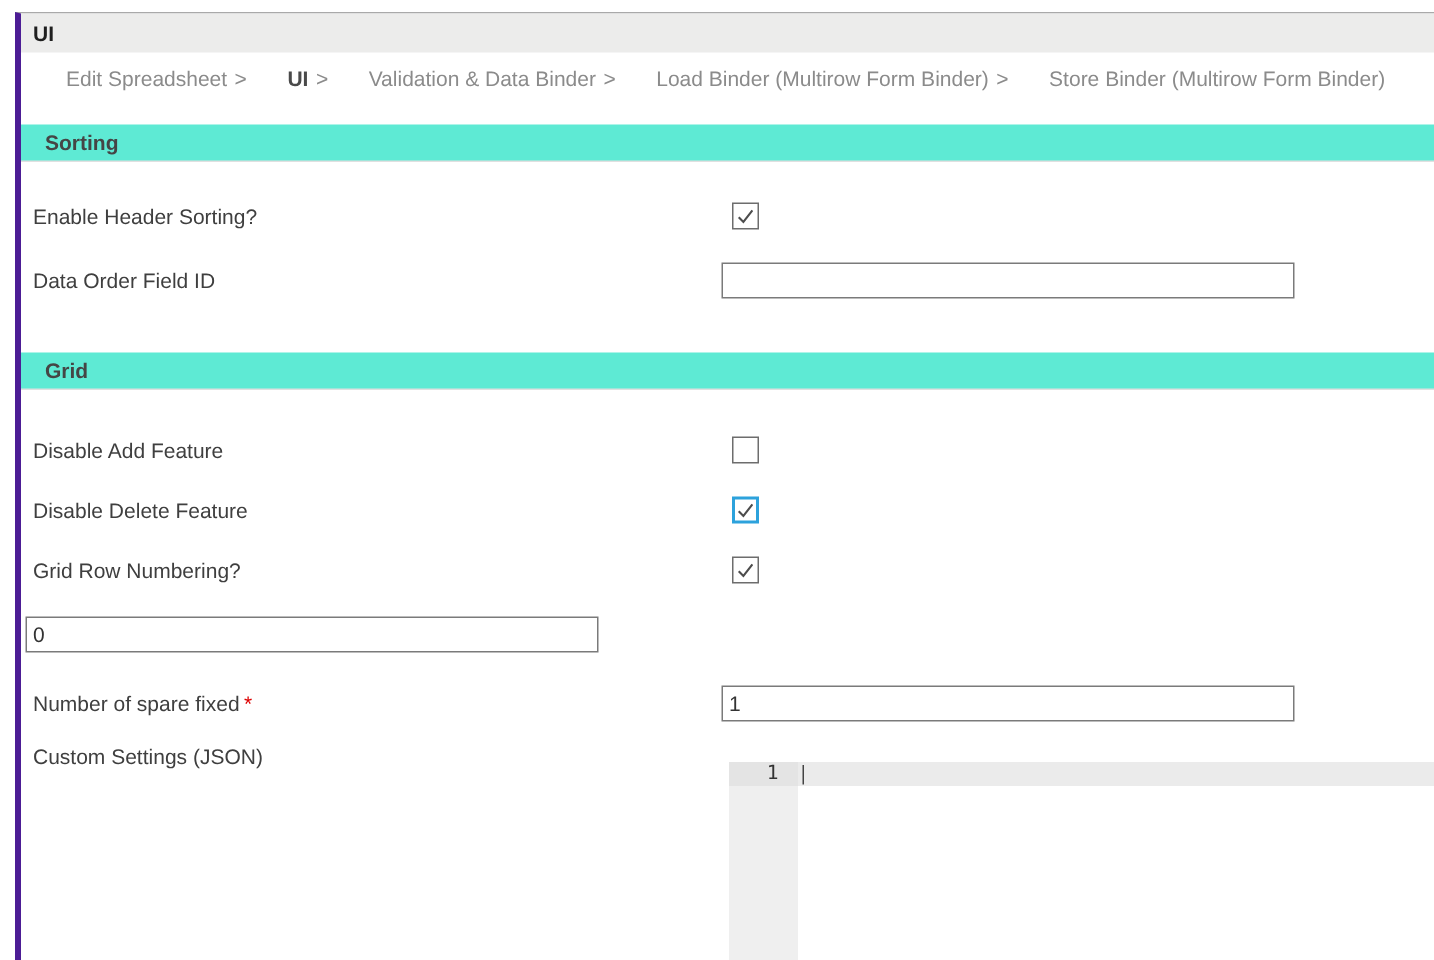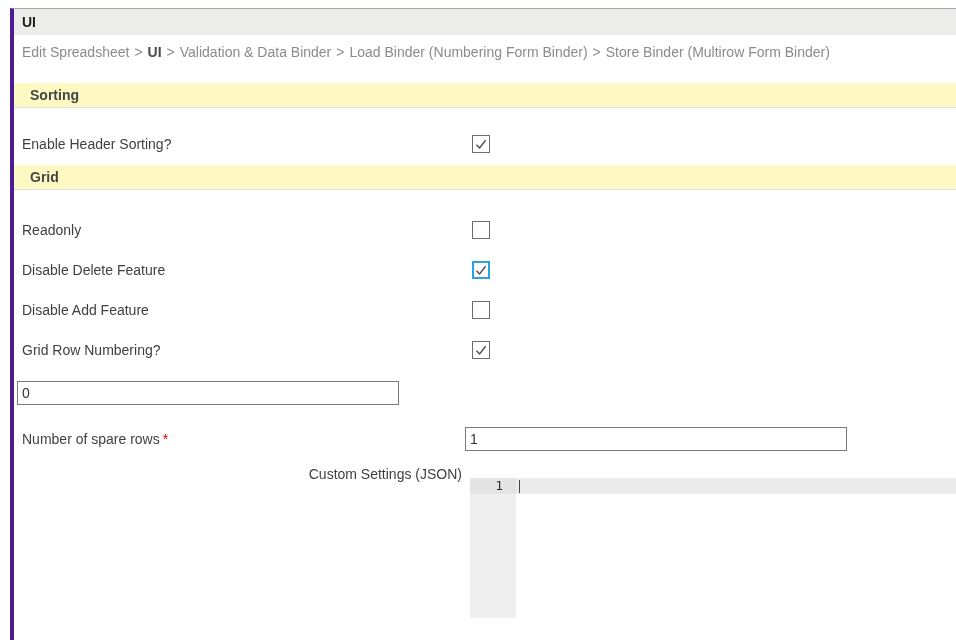--- a/index.html
+++ b/index.html
@@ -18,33 +18,33 @@
   .title-band {
     height:26px; line-height:26px; background:#ececeb;
     font-size:14px; font-weight:bold; color:#1f1f1f;
     padding-left:8px;
   }
   .breadcrumb {
     padding:9px 8px 0 8px;
     font-size:14px; line-height:17px; color:#8b8b8b;
     white-space:nowrap;
   }
-  .breadcrumb .crumb { cursor:pointer; }
+  .breadcrumb .crumb { cursor:pointer;margin-left:22px; }
   .breadcrumb .crumb.current { font-weight:bold; color:#4a4a4a; }
   .breadcrumb .sep { margin:0 5px; color:#8b8b8b; }
   .section-band {
     margin-top:22px; height:24px; line-height:24px;
-    background:#fef9c3; border-bottom:1px solid #e0e0e0;
+    background:#5eead4; border-bottom:1px solid #e0e0e0;
     font-size:14px; font-weight:bold; color:#454545;
     padding-left:16px;
   }
-  .section-band.grid { margin-top:1px; }
+  .section-band.grid { margin-top:25px; }
   .rows-sorting { margin-top:16px; }
   .rows-grid { margin-top:20px; }
-  .form-row { display:flex; align-items:center; height:40px; }
+  .form-row { display:flex; align-items:center; height:40px;gap:16px; }
   .form-row.input-row { height:46px; }
   .form-row.editor-row { height:auto; align-items:flex-start; margin-top:0; }
   .field-label {
     flex:0 0 440px; padding-left:8px;
     font-size:14px; color:#3f3f3f;
   }
   .field-label .req { color:#dd0000; margin-left:3px; }
   .checkbox {
     width:18px; height:18px; box-sizing:border-box;
     border:1px solid #6d6d6d; background:#fff;
@@ -53,21 +53,21 @@
   }
   .checkbox .check { visibility:hidden; }
   .checkbox.checked .check { visibility:visible; }
   .checkbox.focused { border:2px solid #2da2dc; }
   .input-text {
     box-sizing:border-box; height:24px; width:382px; margin-left:3px;
     border:1px solid #7a7a7a; background:#fff;
     font-family:"Liberation Sans", sans-serif;
     font-size:14px; color:#333; padding:1px 4px; outline:none;
   }
-  .editor-label { padding-top:4px;text-align:right; }
+  .editor-label { padding-top:4px; }
   .code-editor {
     flex:1 1 auto; margin-left:8px; margin-top:16px;
     display:flex; height:140px; background:#ffffff; cursor:text;
   }
   .gutter {
     flex:0 0 46px; background:#efefef;
     font-family:"DejaVu Sans Mono", monospace;
     font-size:13px; color:#333;
   }
   .gutter .ln {
@@ -82,77 +82,73 @@
   .caret { width:1px; height:13px; background:#444; margin-left:3px; }
 </style>
 </head>
 <body>
 
 <div class="panel">
 
   <div class="title-band">UI</div>
 
   <div class="breadcrumb">
-    <span class="crumb">Edit Spreadsheet</span><span class="sep">&gt;</span><span class="crumb current">UI</span><span class="sep">&gt;</span><span class="crumb">Validation &amp; Data Binder</span><span class="sep">&gt;</span><span class="crumb">Load Binder (Numbering Form Binder)</span><span class="sep">&gt;</span><span class="crumb">Store Binder (Multirow Form Binder)</span>
+    <span class="crumb">Edit Spreadsheet</span><span class="sep">&gt;</span><span class="crumb current">UI</span><span class="sep">&gt;</span><span class="crumb">Validation &amp; Data Binder</span><span class="sep">&gt;</span><span class="crumb">Load Binder (Multirow Form Binder)</span><span class="sep">&gt;</span><span class="crumb">Store Binder (Multirow Form Binder)</span>
   </div>
 
   <div class="section-band">Sorting</div>
 
   <div class="rows-sorting">
     <div class="form-row">
       <div class="field-label">Enable Header Sorting?</div>
       <div class="checkbox checked">
         <svg class="check" width="12" height="12" viewBox="0 0 12 12">
             <polyline points="1.5,6.8 4.6,10 10.6,2.2" fill="none" stroke="#4d4d4d" stroke-width="1.4"></polyline>
           </svg>
       </div>
     </div>
+    <div class="form-row input-row">
+      <div class="field-label">Data Order Field ID</div>
+      <input class="input-text" type="text" value="" style="">
+    </div>
   </div>
 
   <div class="section-band grid">Grid</div>
 
   <div class="rows-grid">
     <div class="form-row">
-      <div class="field-label">Readonly</div>
+      <div class="field-label">Disable Add Feature</div>
       <div class="checkbox">
         <svg class="check" width="12" height="12" viewBox="0 0 12 12">
             <polyline points="1.5,6.8 4.6,10 10.6,2.2" fill="none" stroke="#4d4d4d" stroke-width="1.4"></polyline>
           </svg>
       </div>
     </div>
     <div class="form-row">
       <div class="field-label">Disable Delete Feature</div>
       <div class="checkbox checked focused">
-        <svg class="check" width="12" height="12" viewBox="0 0 12 12">
-            <polyline points="1.5,6.8 4.6,10 10.6,2.2" fill="none" stroke="#4d4d4d" stroke-width="1.4"></polyline>
-          </svg>
-      </div>
-    </div>
-    <div class="form-row">
-      <div class="field-label">Disable Add Feature</div>
-      <div class="checkbox">
         <svg class="check" width="12" height="12" viewBox="0 0 12 12">
             <polyline points="1.5,6.8 4.6,10 10.6,2.2" fill="none" stroke="#4d4d4d" stroke-width="1.4"></polyline>
           </svg>
       </div>
     </div>
     <div class="form-row">
       <div class="field-label">Grid Row Numbering?</div>
       <div class="checkbox checked">
         <svg class="check" width="12" height="12" viewBox="0 0 12 12">
             <polyline points="1.5,6.8 4.6,10 10.6,2.2" fill="none" stroke="#4d4d4d" stroke-width="1.4"></polyline>
           </svg>
       </div>
     </div>
     <div class="form-row input-row">
       <input class="input-text" type="text" value="0" style="">
     </div>
     <div class="form-row input-row">
       <div class="field-label">
-        <span>Number of spare rows</span><span class="req">*</span>
+        <span>Number of spare fixed</span><span class="req">*</span>
       </div>
       <input class="input-text" type="text" value="1" style="">
     </div>
     <div class="form-row editor-row">
       <div class="field-label editor-label">Custom Settings (JSON)</div>
       <div class="code-editor">
         <div class="gutter">
           <div class="ln">1</div>
         </div>
         <div class="code-area">

